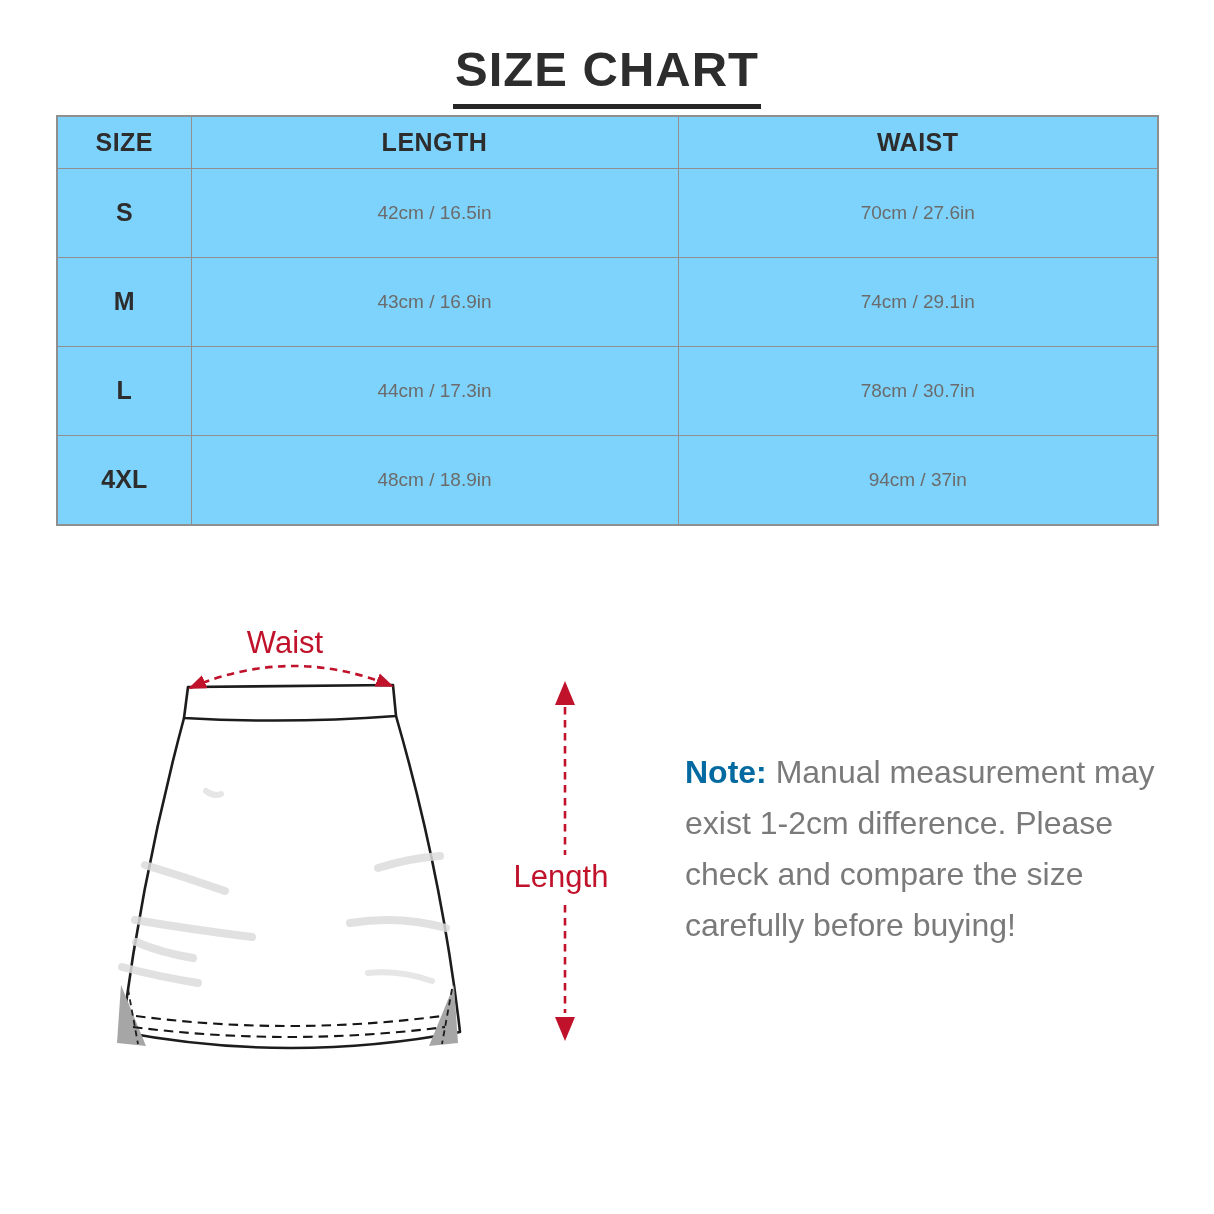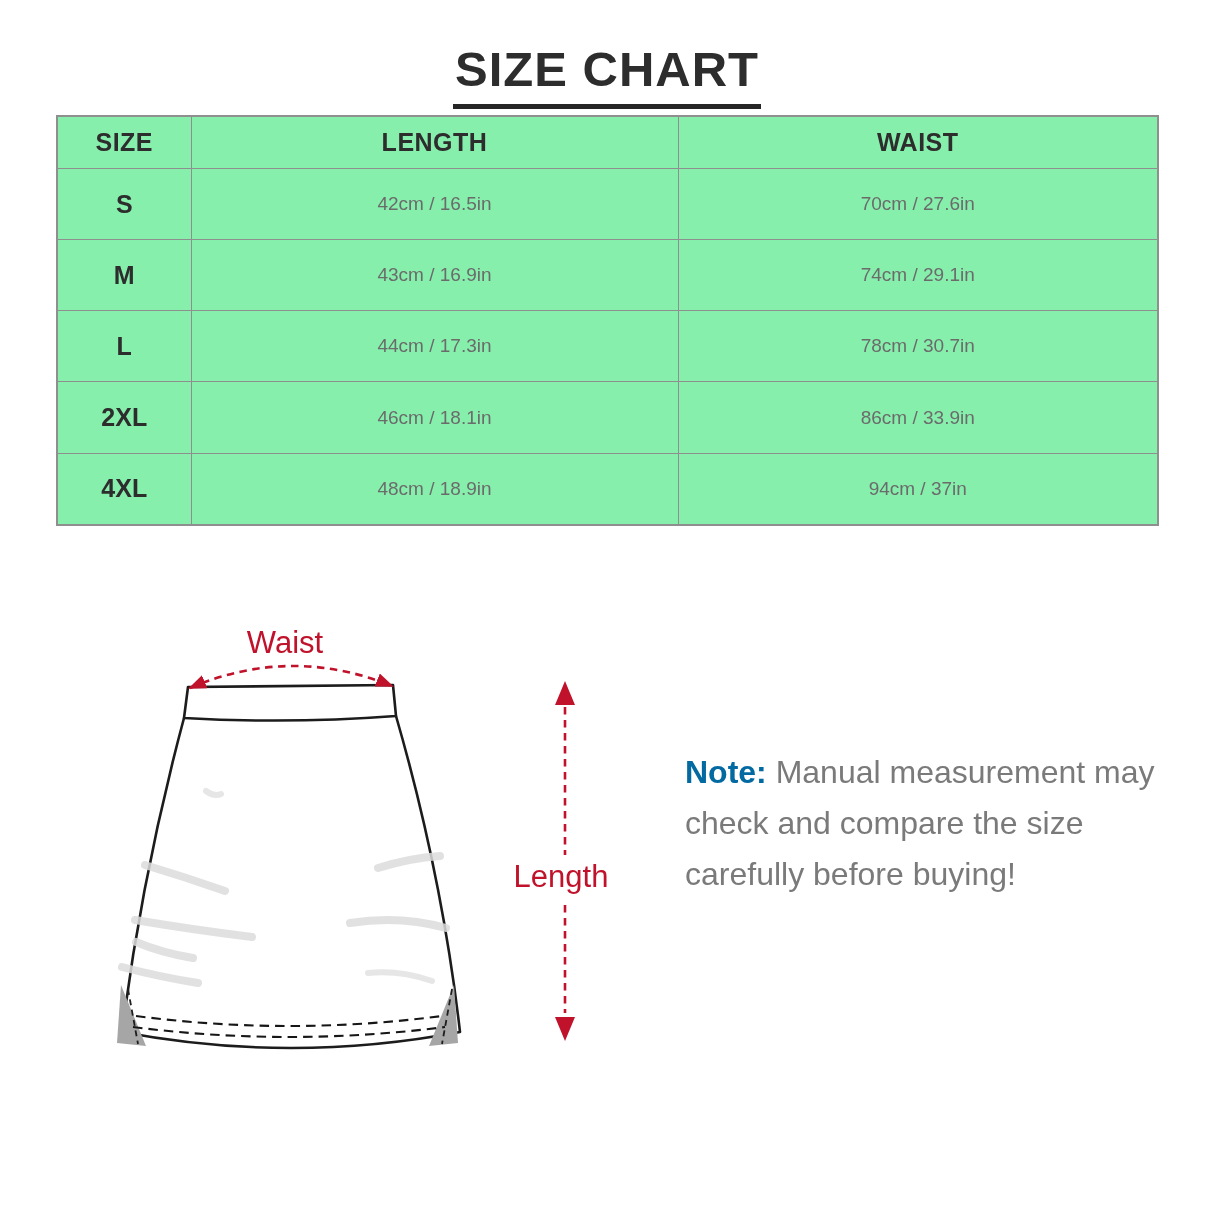--- a/index.html
+++ b/index.html
@@ -10,21 +10,21 @@
   }
   
   .title-wrap{position:absolute;top:41px;left:0;width:100%;text-align:center;margin:0;}
   .title-text{
     display:inline-block;font-size:49px;font-weight:bold;letter-spacing:1px;
     color:var(--heading);padding:0 2px 7px 2px;border-bottom:5px solid #262626;
   }
   
   .size-table{
     position:absolute;left:56px;top:115px;width:1103px;height:411px;
-    border-collapse:collapse;table-layout:fixed;background:#86efac;
+    border-collapse:collapse;table-layout:fixed;background:#7dd3fc;
     border:2px solid var(--table-border);
   }
   .size-table th,.size-table td{
     border:1px solid var(--table-border);text-align:center;vertical-align:middle;
     padding:0;height:51px;overflow:hidden;
   }
   .size-table col.c-size{width:134px;}
   .size-table col.c-length{width:487px;}
   .size-table thead th{font-size:25px;font-weight:bold;color:var(--heading);letter-spacing:.5px;}
   .size-table tbody th{font-size:25px;font-weight:bold;color:var(--heading);}
@@ -80,25 +80,20 @@
       <th>M</th>
       <td>43cm / 16.9in</td>
       <td>74cm / 29.1in</td>
     </tr>
     <tr>
       <th>L</th>
       <td>44cm / 17.3in</td>
       <td>78cm / 30.7in</td>
     </tr>
     <tr>
-      <th>2XL</th>
-      <td>46cm / 18.1in</td>
-      <td>86cm / 33.9in</td>
-    </tr>
-    <tr>
       <th>4XL</th>
       <td>48cm / 18.9in</td>
       <td>94cm / 37in</td>
     </tr>
   </tbody>
 </table>
 
 <svg class="diagram-svg" viewBox="0 0 520 470">
 
   <path class="outline-fill" d="M94,103 Q52,260 32,417 Q201,449 370,417 Q352,260 306,101"></path>
@@ -136,15 +131,16 @@
   <path class="accent-dash" d="M475,92 L475,240"></path>
   <path class="accent-dash" d="M475,290 L475,398"></path>
   <polygon class="accent-fill" points="475,426 465,402 485,402"></polygon>
 </svg>
 
 <div class="measure-label" id="waist-label">Waist</div>
 <div class="measure-label" id="length-label">Length</div>
 
 <div class="note-block">
   <div class="note-line"><span class="note-label">Note:</span> <span>Manual measurement may</span></div>
+  <div class="note-line">exist 1-2cm difference. Please</div>
   <div class="note-line">check and compare the size</div>
   <div class="note-line">carefully before buying!</div>
 </div>
 
 </body></html>

